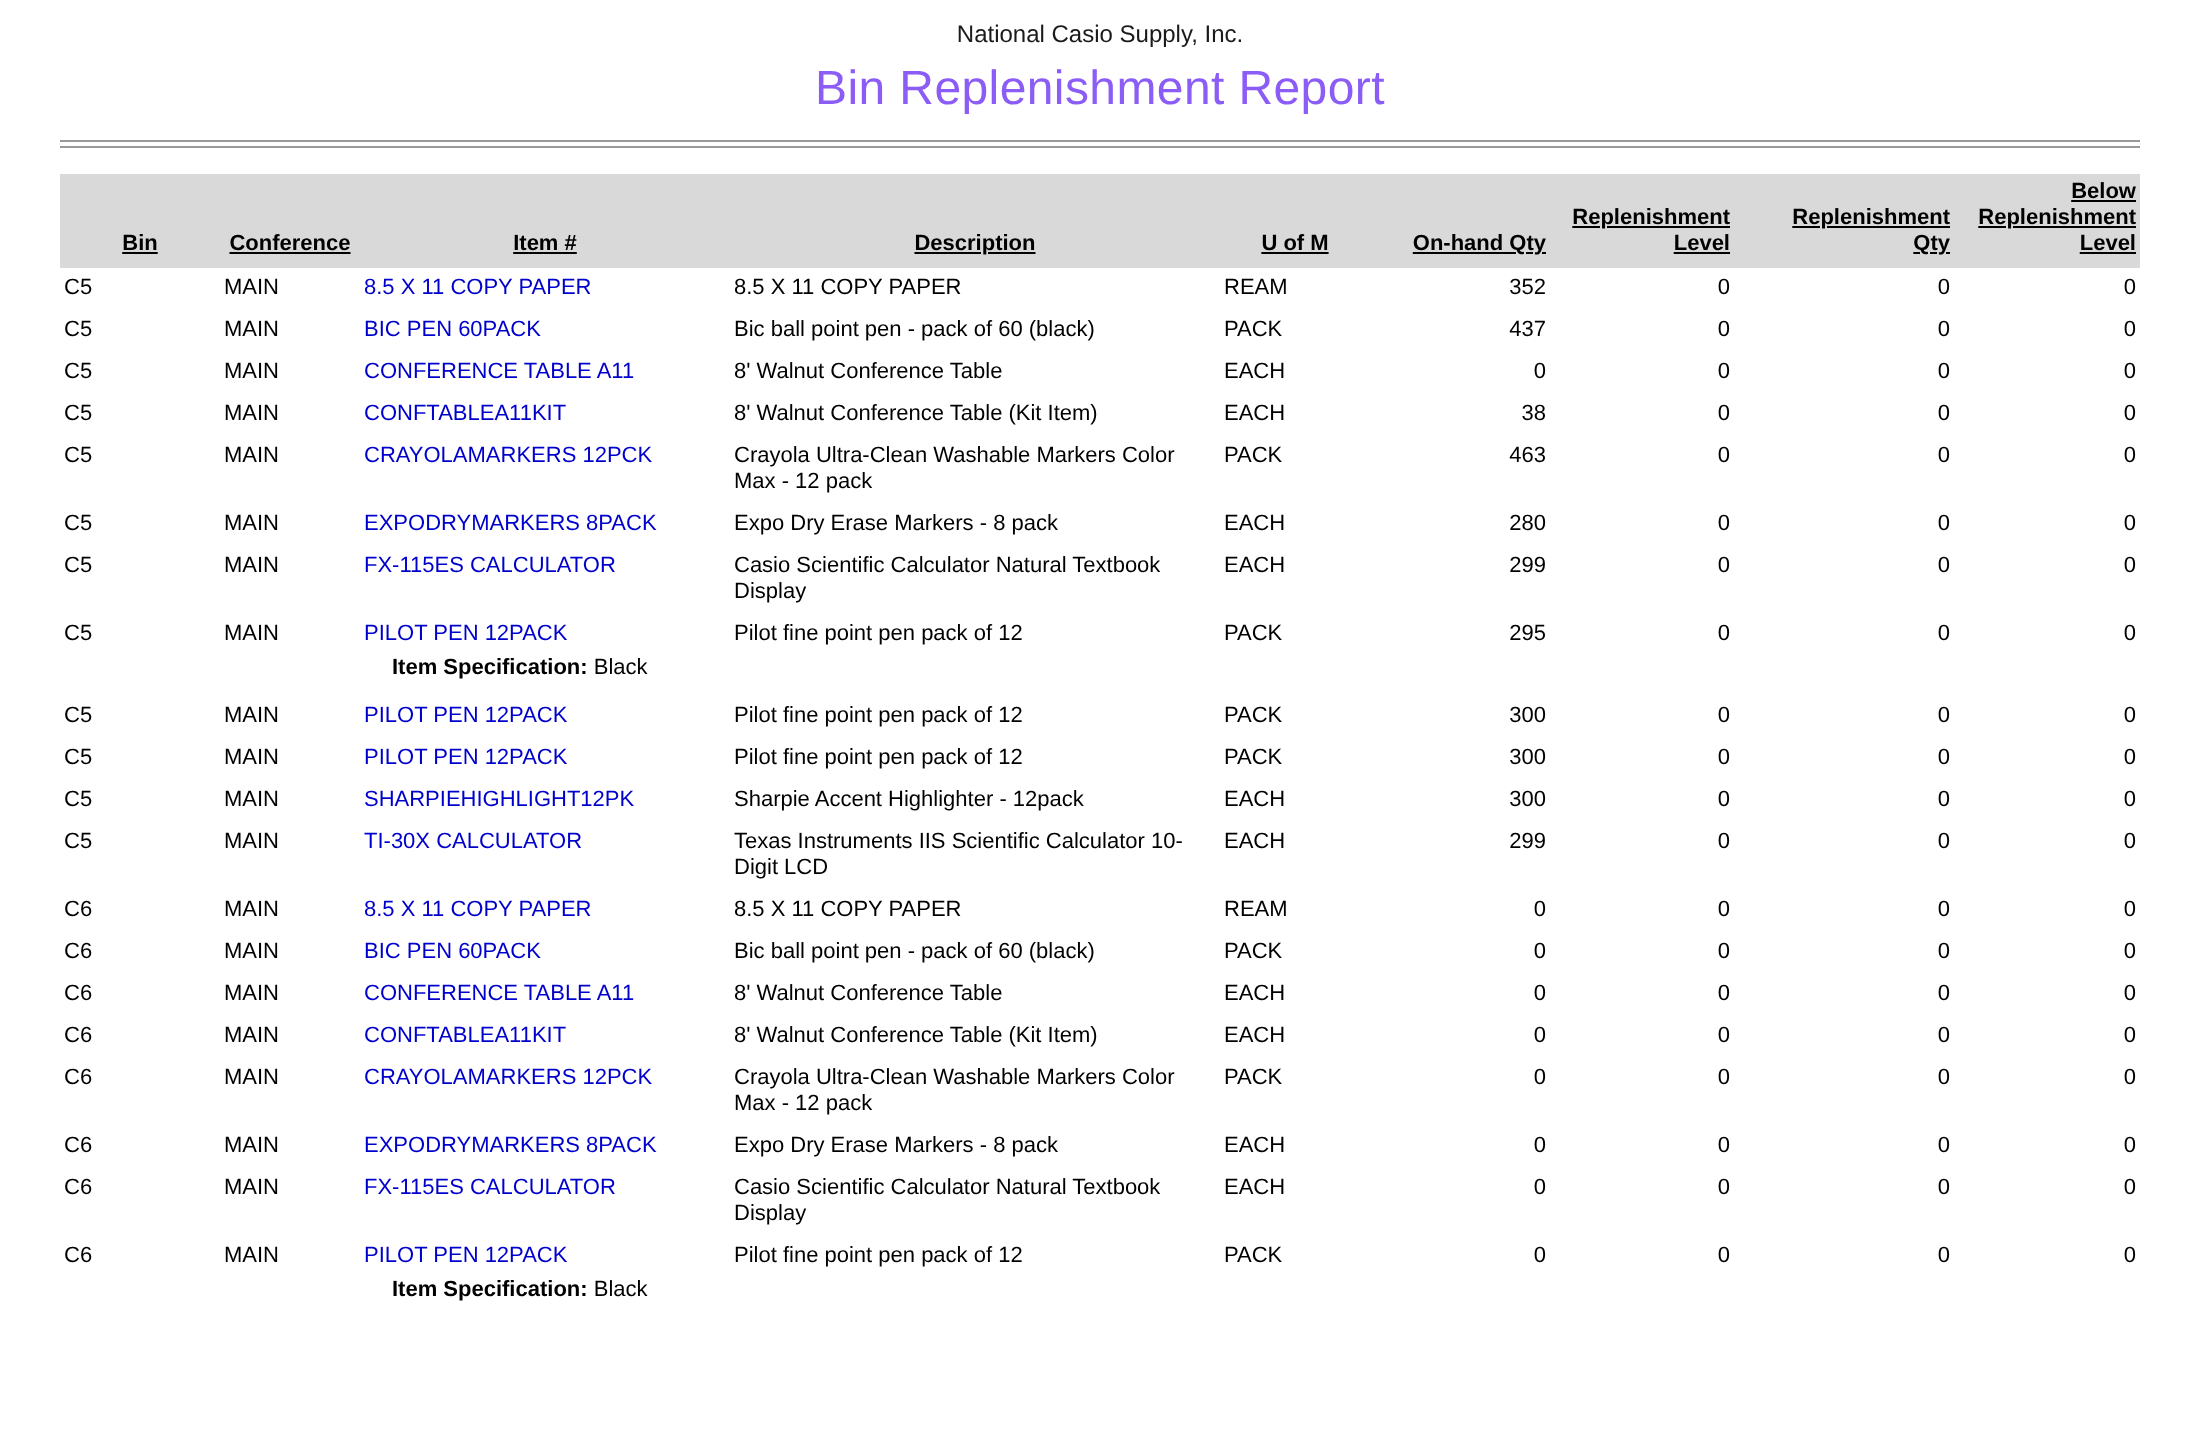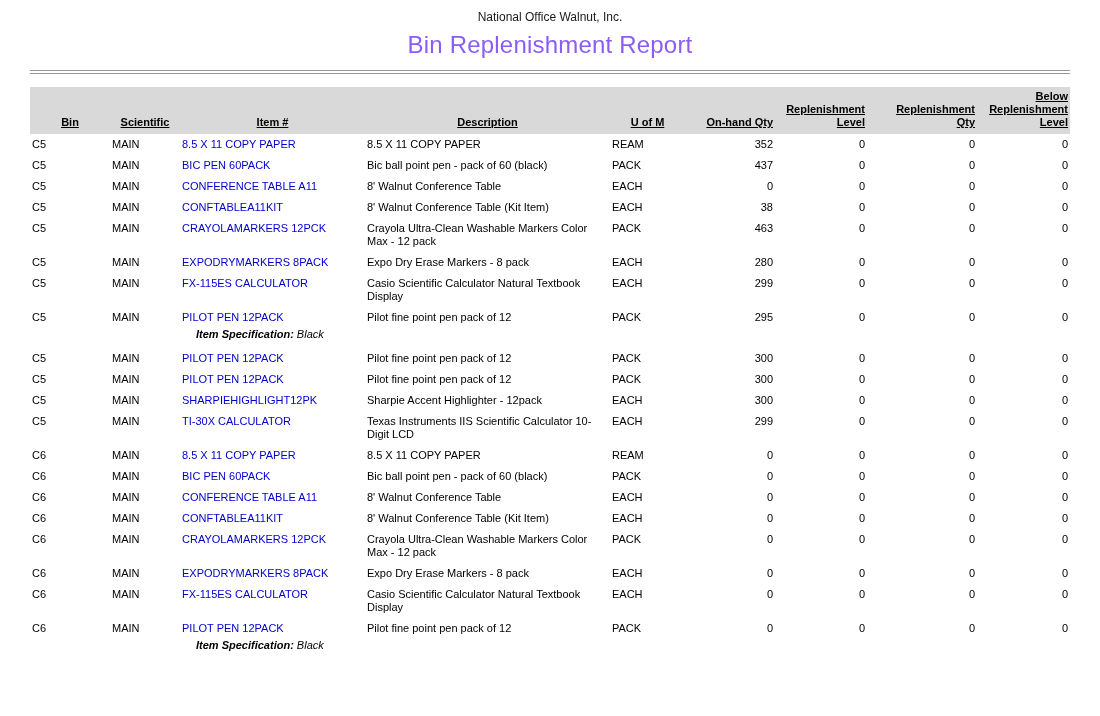--- a/index.html
+++ b/index.html
@@ -60,28 +60,28 @@
   }
   td.num, th.num { text-align: right; }
   .item-link {
     color: var(--item-link, #0000cc);
     cursor: pointer;
   }
   tr.spec-row td {
     padding-top: 0px;
     padding-bottom: 7px;
   }
-  .spec-cell { padding-left: 16px !important; font-style: italic; }
+  .spec-cell { padding-left: 16px !important; }
   .spec-label { font-weight: bold; }
 </style>
 </head>
 <body>
 
 <div class="page">
-  <div class="company">National Office Walnut, Inc.</div>
+  <div class="company">National Casio Supply, Inc.</div>
   <div class="report-title">Bin Replenishment Report</div>
   <div class="double-rule"></div>
 
   <table class="report">
     <colgroup>
       <col style="width:80px">
       <col style="width:70px">
       <col style="width:185px">
       <col style="width:245px">
       <col style="width:75px">
@@ -89,21 +89,21 @@
       <col style="width:92px">
       <col style="width:110px">
       <col style="width:93px">
     </colgroup>
     <thead>
       <tr id="header-row">
           <th>
             <div>Bin</div>
           </th>
           <th>
-            <div>Scientific</div>
+            <div>Conference</div>
           </th>
           <th>
             <div>Item #</div>
           </th>
           <th>
             <div>Description</div>
           </th>
           <th>
             <div>U of M</div>
           </th>

